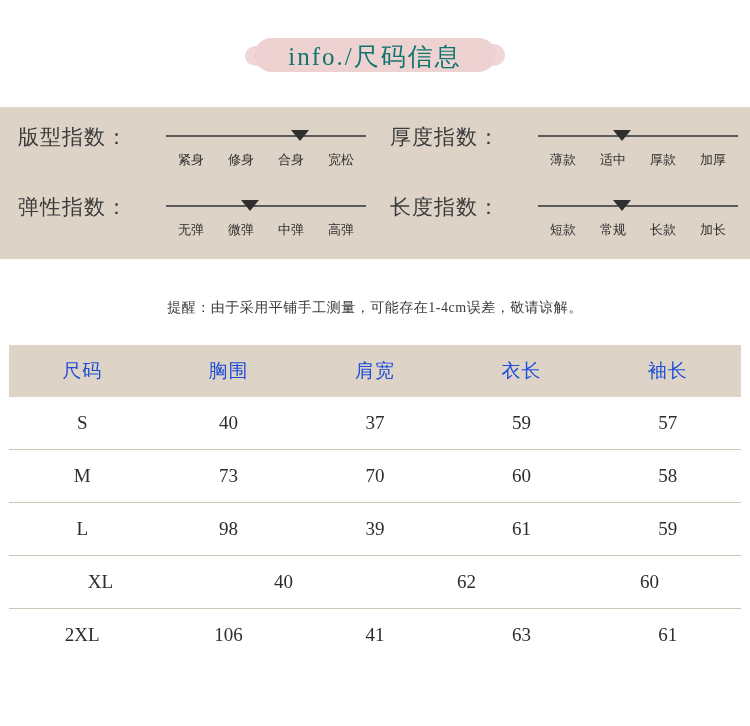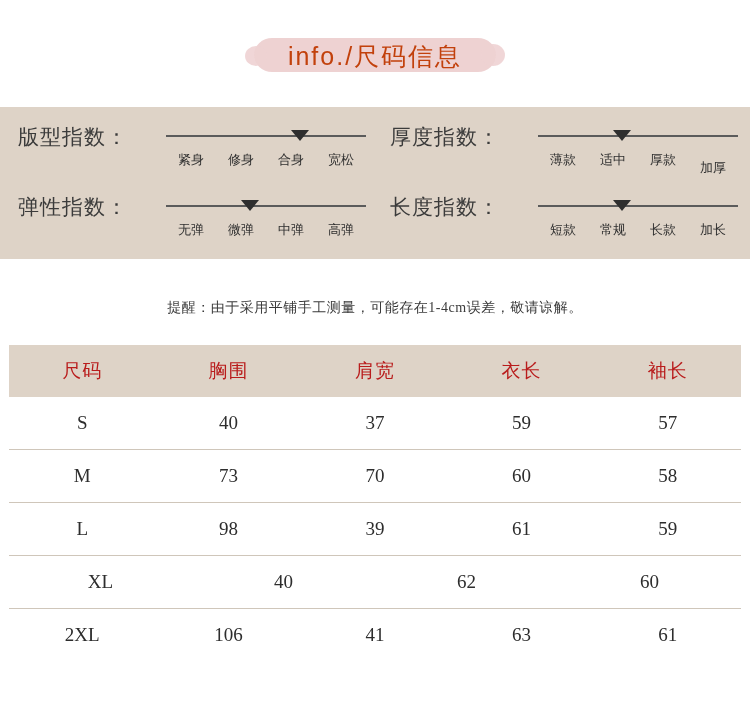--- a/index.html
+++ b/index.html
@@ -27,22 +27,22 @@
     left: 0;
     width: 750px;
     text-align: center;
   }
   .title-badge {
     display: inline-block;
     position: relative;
     padding: 6px 34px 8px 34px;
     font-size: 25px;
     letter-spacing: 2px;
-    color: #c2410c;
-    font-family: Liberation Sans, sans-serif;
+    color: #0f766e;
+    font-family: Liberation Serif, serif;
   }
   .title-badge .brush {
     position: absolute;
     left: 0;
     top: 4px;
     width: 100%;
     height: 34px;
     background: #e9c3c4;
     border-radius: 18px / 17px;
     opacity: .75;
@@ -173,21 +173,21 @@
   .trow.last { border-bottom: none; }
   .tcell {
     flex: 1;
     text-align: center;
     font-size: 19px;
     color: #2d2d2d;
     font-family: "Liberation Serif", serif;
   }
   .trow.head .tcell {
     font-size: 19px;
-    color: #b91c1c;
+    color: #1d4ed8;
     letter-spacing: 1px;
   }
 
   
   .footer {
     position: absolute;
     left: 0;
     top: 662px;
     width: 750px;
     text-align: center;
@@ -227,21 +227,21 @@
     </div>
 
     <div class="idx-group idx-g1">
       <div class="idx-label">厚度指数：</div>
       <div class="idx-track"></div>
       <div class="idx-marker" style="left:223px;"></div>
       <div class="idx-ticks">
         <div class="idx-tick" style="left:25px;">薄款</div>
         <div class="idx-tick" style="left:75px;">适中</div>
         <div class="idx-tick" style="left:125px;">厚款</div>
-        <div class="idx-tick" style="left:175px;margin-top:8px;">加厚</div>
+        <div class="idx-tick" style="left:175px;">加厚</div>
       </div>
     </div>
 
     <div class="idx-group idx-g2">
       <div class="idx-label">弹性指数：</div>
       <div class="idx-track"></div>
       <div class="idx-marker" style="left:223px;"></div>
       <div class="idx-ticks">
         <div class="idx-tick" style="left:25px;">无弹</div>
         <div class="idx-tick" style="left:75px;">微弹</div>

